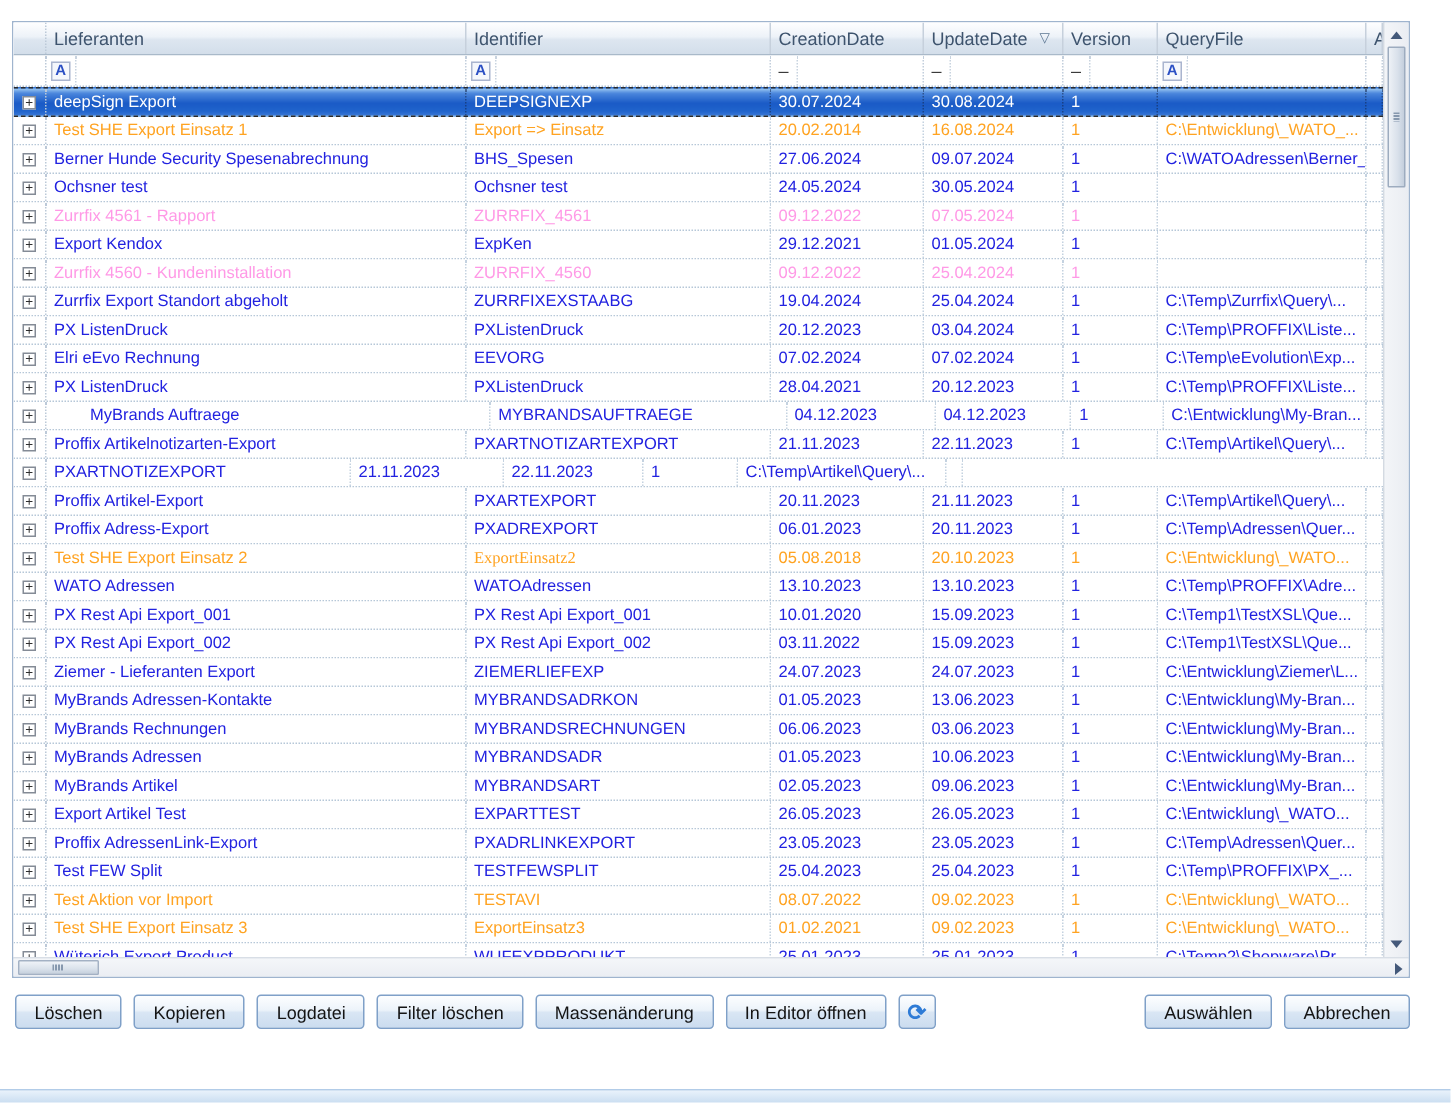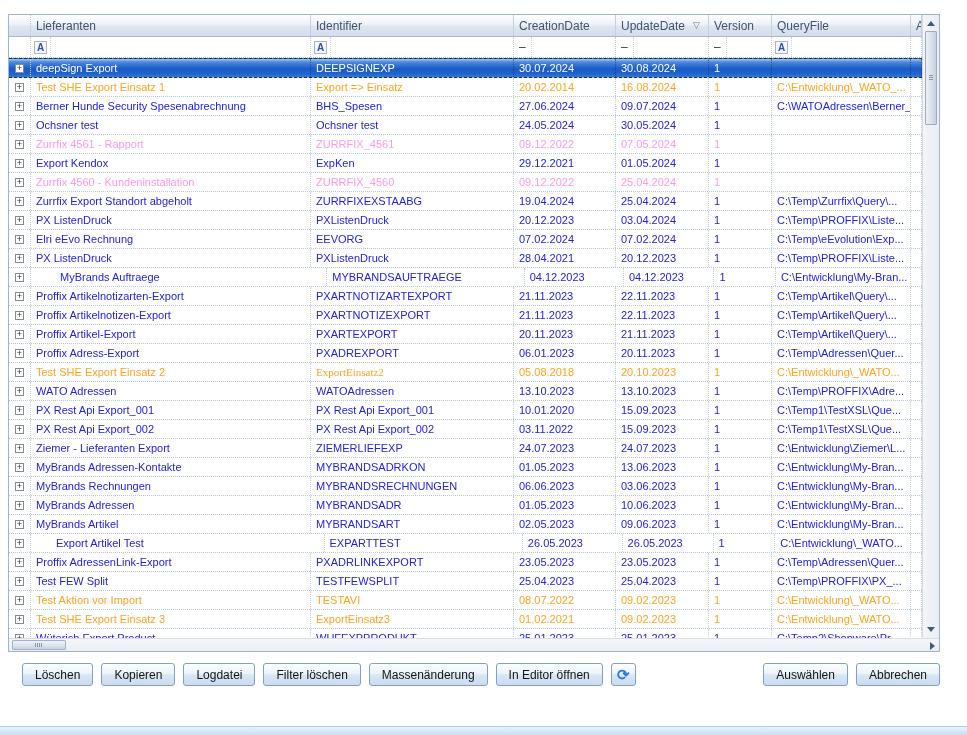--- a/index.html
+++ b/index.html
@@ -60,21 +60,21 @@
   .hscroll{position:absolute;left:0;right:0;bottom:0;height:13px;
     background:linear-gradient(180deg,#F4F6F9,#EBEEF3);border-top:1px solid #D8DEE6;box-sizing:border-box;}
   .hthumb{position:absolute;left:3px;top:1px;bottom:1px;width:52px;
     background:linear-gradient(180deg,#EFF3F8 0%,#DAE2EB 60%,#C6D1DE 100%);
     border:1px solid #A3B1C4;border-radius:1px;}
   .hthumb::after{content:"";position:absolute;top:2px;bottom:2px;left:calc(50% - 4px);width:7px;
     background:repeating-linear-gradient(90deg,#8698AE 0 1px,transparent 1px 2px);}
   .harrow{position:absolute;right:4px;top:3px;}
   .tri-right{width:0;height:0;border-top:4px solid transparent;border-bottom:4px solid transparent;border-left:5px solid #44597A;}
   
-  .btnrow-left{position:absolute;left:10px;top:663px;display:flex;gap:8px;align-items:center;margin-left:12px;}
+  .btnrow-left{position:absolute;left:10px;top:663px;display:flex;gap:8px;align-items:center;}
   .btnrow-right{position:absolute;right:27px;top:663px;display:flex;gap:8px;align-items:center;}
   .btn{height:23px;box-sizing:border-box;border:1px solid #7FA0C8;border-radius:3px;
     background:linear-gradient(180deg,#FDFEFF 0%,#ECF3FA 45%,#D9E6F4 52%,#CBDCEF 100%);
     font-family:"Liberation Sans",sans-serif;font-size:12px;color:#141414;padding:0 12px;cursor:pointer;}
   .btn-icon{width:25px;padding:0;display:flex;align-items:center;justify-content:center;
     color:#2E7BD6;font-size:15px;font-weight:bold;}
   
   .bottom-strip{position:absolute;left:0;right:0;bottom:0;height:8px;
     background:linear-gradient(180deg,#E9F2FB,#CBDEF1);border-top:1px solid #B2CCE8;}
 </style>
@@ -296,21 +296,20 @@
           <div class="cell" style="width: 102px;">21.11.2023</div>
           <div class="cell" style="width: 93px;">22.11.2023</div>
           <div class="cell" style="width: 63px;">1</div>
           <div class="cell" style="width: 139px;">C:\Temp\Artikel\Query\...</div>
           <div class="cell" style="width: 11px;"></div>
         </div>
         <div class="row" style="color: rgb(34, 34, 224);">
           <div class="gutter">
             <div class="expander">+</div>
           </div>
-          <div class="cell" style="width: 280px;">Proffix Artikelnotizen-Export</div>
           <div class="cell" style="width: 203px;">PXARTNOTIZEXPORT</div>
           <div class="cell" style="width: 102px;">21.11.2023</div>
           <div class="cell" style="width: 93px;">22.11.2023</div>
           <div class="cell" style="width: 63px;">1</div>
           <div class="cell" style="width: 139px;">C:\Temp\Artikel\Query\...</div>
           <div class="cell" style="width: 11px;"></div>
         </div>
         <div class="row" style="color: rgb(34, 34, 224);">
           <div class="gutter">
             <div class="expander">+</div>
@@ -440,21 +439,21 @@
           <div class="cell" style="width: 102px;">02.05.2023</div>
           <div class="cell" style="width: 93px;">09.06.2023</div>
           <div class="cell" style="width: 63px;">1</div>
           <div class="cell" style="width: 139px;">C:\Entwicklung\My-Bran...</div>
           <div class="cell" style="width: 11px;"></div>
         </div>
         <div class="row" style="color: rgb(34, 34, 224);">
           <div class="gutter">
             <div class="expander">+</div>
           </div>
-          <div class="cell" style="width: 280px; margin-left: 20px;">Export Artikel Test</div>
+          <div class="cell" style="width: 280px;">Export Artikel Test</div>
           <div class="cell" style="width: 203px;">EXPARTTEST</div>
           <div class="cell" style="width: 102px;">26.05.2023</div>
           <div class="cell" style="width: 93px;">26.05.2023</div>
           <div class="cell" style="width: 63px;">1</div>
           <div class="cell" style="width: 139px;">C:\Entwicklung\_WATO...</div>
           <div class="cell" style="width: 11px;"></div>
         </div>
         <div class="row" style="color: rgb(34, 34, 224);">
           <div class="gutter">
             <div class="expander">+</div>

